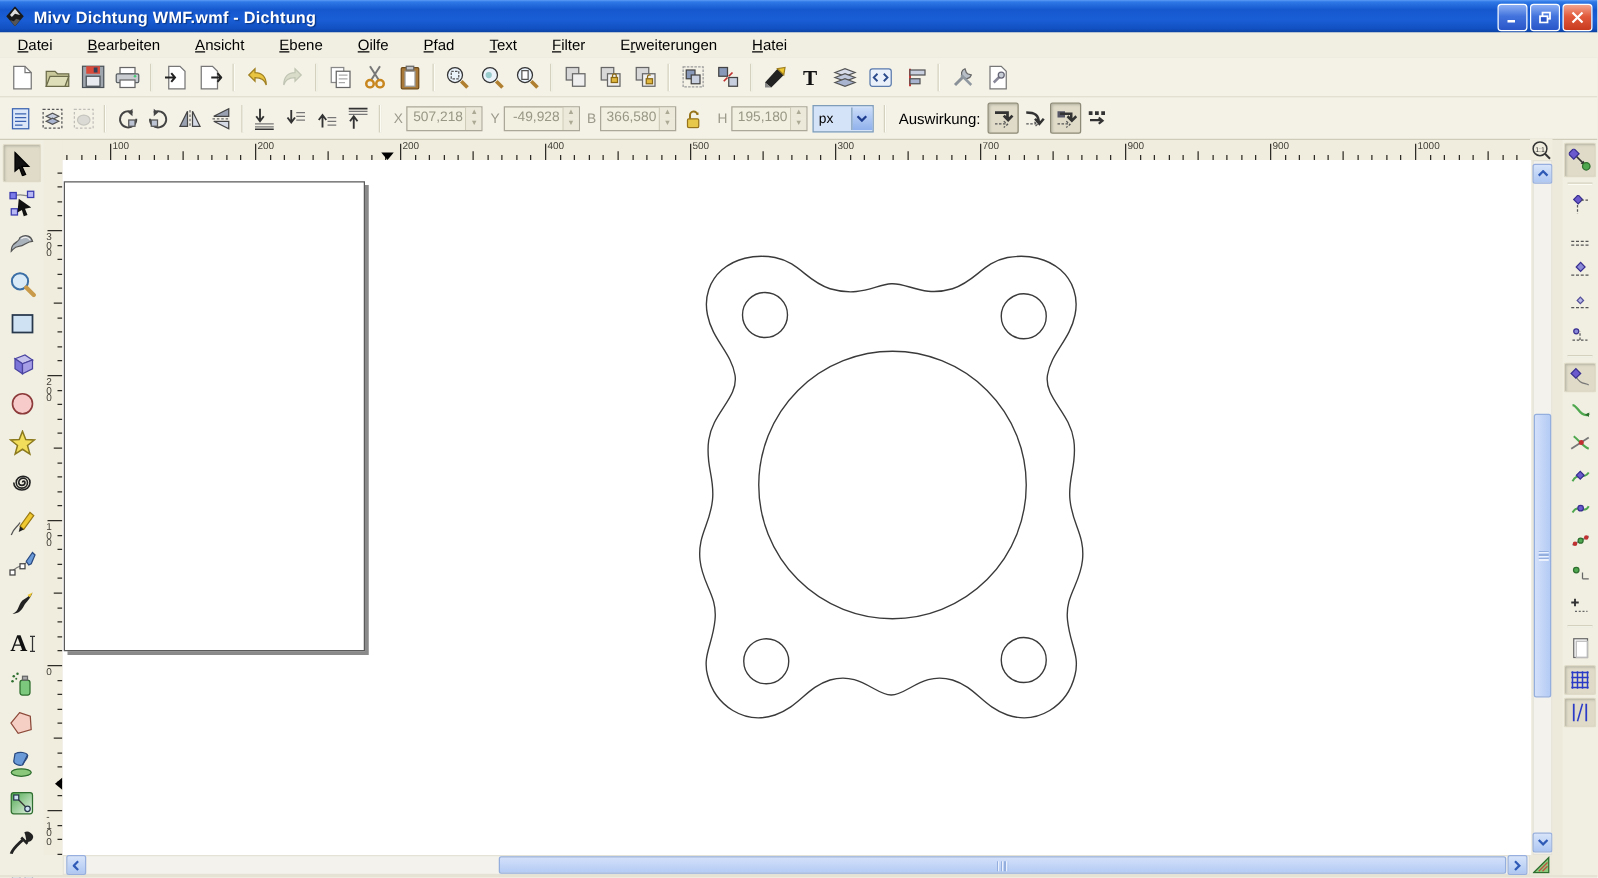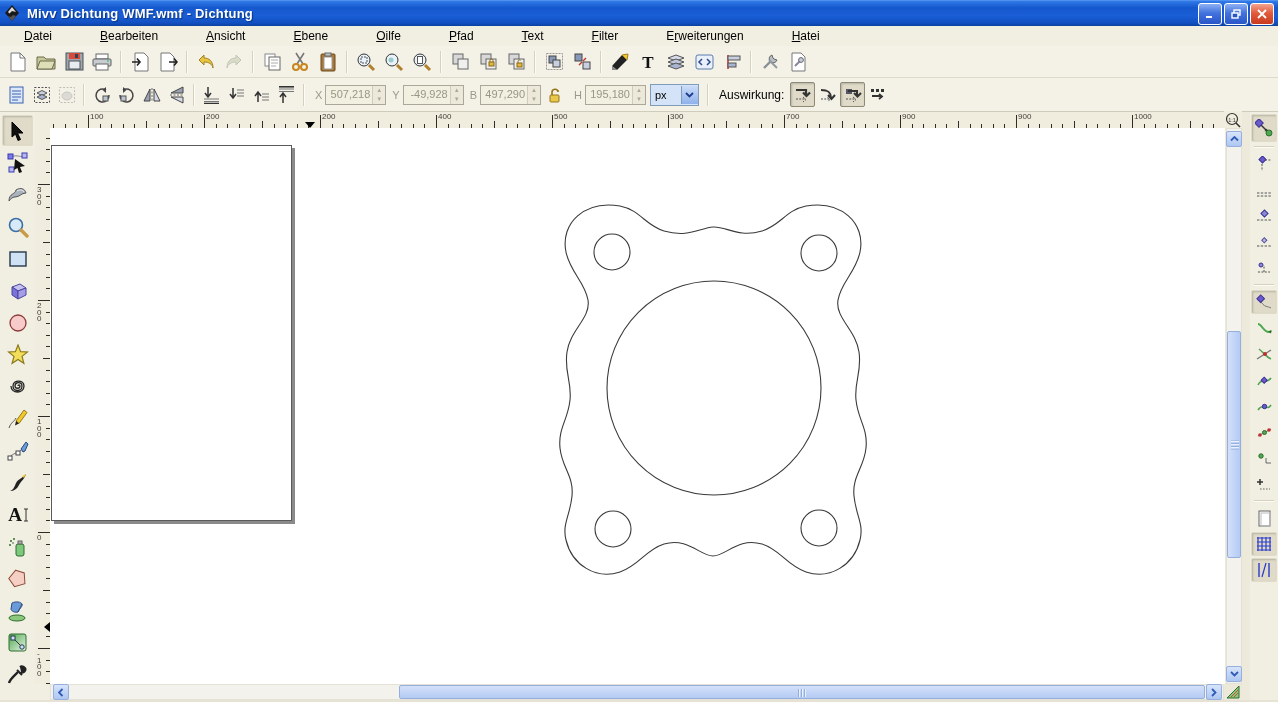--- a/index.html
+++ b/index.html
@@ -12,21 +12,21 @@
     display:flex;align-items:center;color:#fff;}
   .titlebar .logo{width:18px;height:18px;margin:0 5px 0 4px;display:flex;align-items:center;}
   .titlebar .ttext{font-size:13px;font-weight:bold;text-shadow:1px 1px 1px #0A3580;letter-spacing:.2px;}
   .winbtns{position:absolute;right:4px;top:3px;display:flex;gap:2px;}
   .winbtn{width:22px;height:20px;border:1px solid #fff;border-radius:3px;display:flex;align-items:center;justify-content:center;
     background:linear-gradient(180deg,#8DB0F4 0%,#4273DD 45%,#2A56C8 100%);}
   .winbtn.close{background:linear-gradient(180deg,#F2A490 0%,#E25B3C 45%,#C83A1E 100%);}
   
   .menubar{left:0;top:26px;width:1278px;height:20px;background:#F1EFE2;border-bottom:1px solid #E2DFCE;
     display:flex;align-items:center;font-size:12px;color:#000;}
-  .menuitem{padding:2px 24px;cursor:default;}
+  .menuitem{padding:2px 14px;cursor:default;}
   .menuitem .key{text-decoration:underline;}
   
   .tbmain{left:0;top:46px;width:1278px;height:32px;background:#F4F2E7;border-bottom:1px solid #DDDACA;
     display:flex;align-items:center;padding-left:4px;box-sizing:border-box;}
   .tbcmd{left:0;top:78px;width:1278px;height:34px;background:#F4F2E7;border-bottom:1px solid #CFCCBA;
     display:flex;align-items:center;padding-left:4px;box-sizing:border-box;font-size:11px;color:#000;}
   .tbtn{width:26px;height:26px;display:flex;align-items:center;justify-content:center;border:1px solid transparent;border-radius:2px;flex:0 0 auto;}
   .tbtn.small{width:23px;height:23px;}
   .sep{width:1px;height:22px;background:#D4D1BE;border-right:1px solid #FCFBF4;margin:0 4px;flex:0 0 auto;}
   .disabled{opacity:.42;filter:grayscale(.6);}
@@ -398,21 +398,21 @@
   <span class="fieldlbl">Y</span>
   <span class="spin">
       <span class="val">-49,928</span>
       <span class="btns">
         <div>▲</div>
         <div>▼</div>
       </span>
     </span>
   <span class="fieldlbl">B</span>
   <span class="spin">
-      <span class="val">497,290</span>
+      <span class="val">366,580</span>
       <span class="btns">
         <div>▲</div>
         <div>▼</div>
       </span>
     </span>
   <span class="tbtn small" style="margin:0 1px;">
       <svg width="15" height="16" viewBox="0 0 15 16">
         <rect x="3" y="8" width="9" height="7" rx="1" fill="#E8C84A" stroke="#97741B"></rect>
         <path d="M5 8 V5.5 A3 3 0 0 1 11 5 L11 3" fill="none" stroke="#97741B" stroke-width="1.6"></path>
       </svg>

